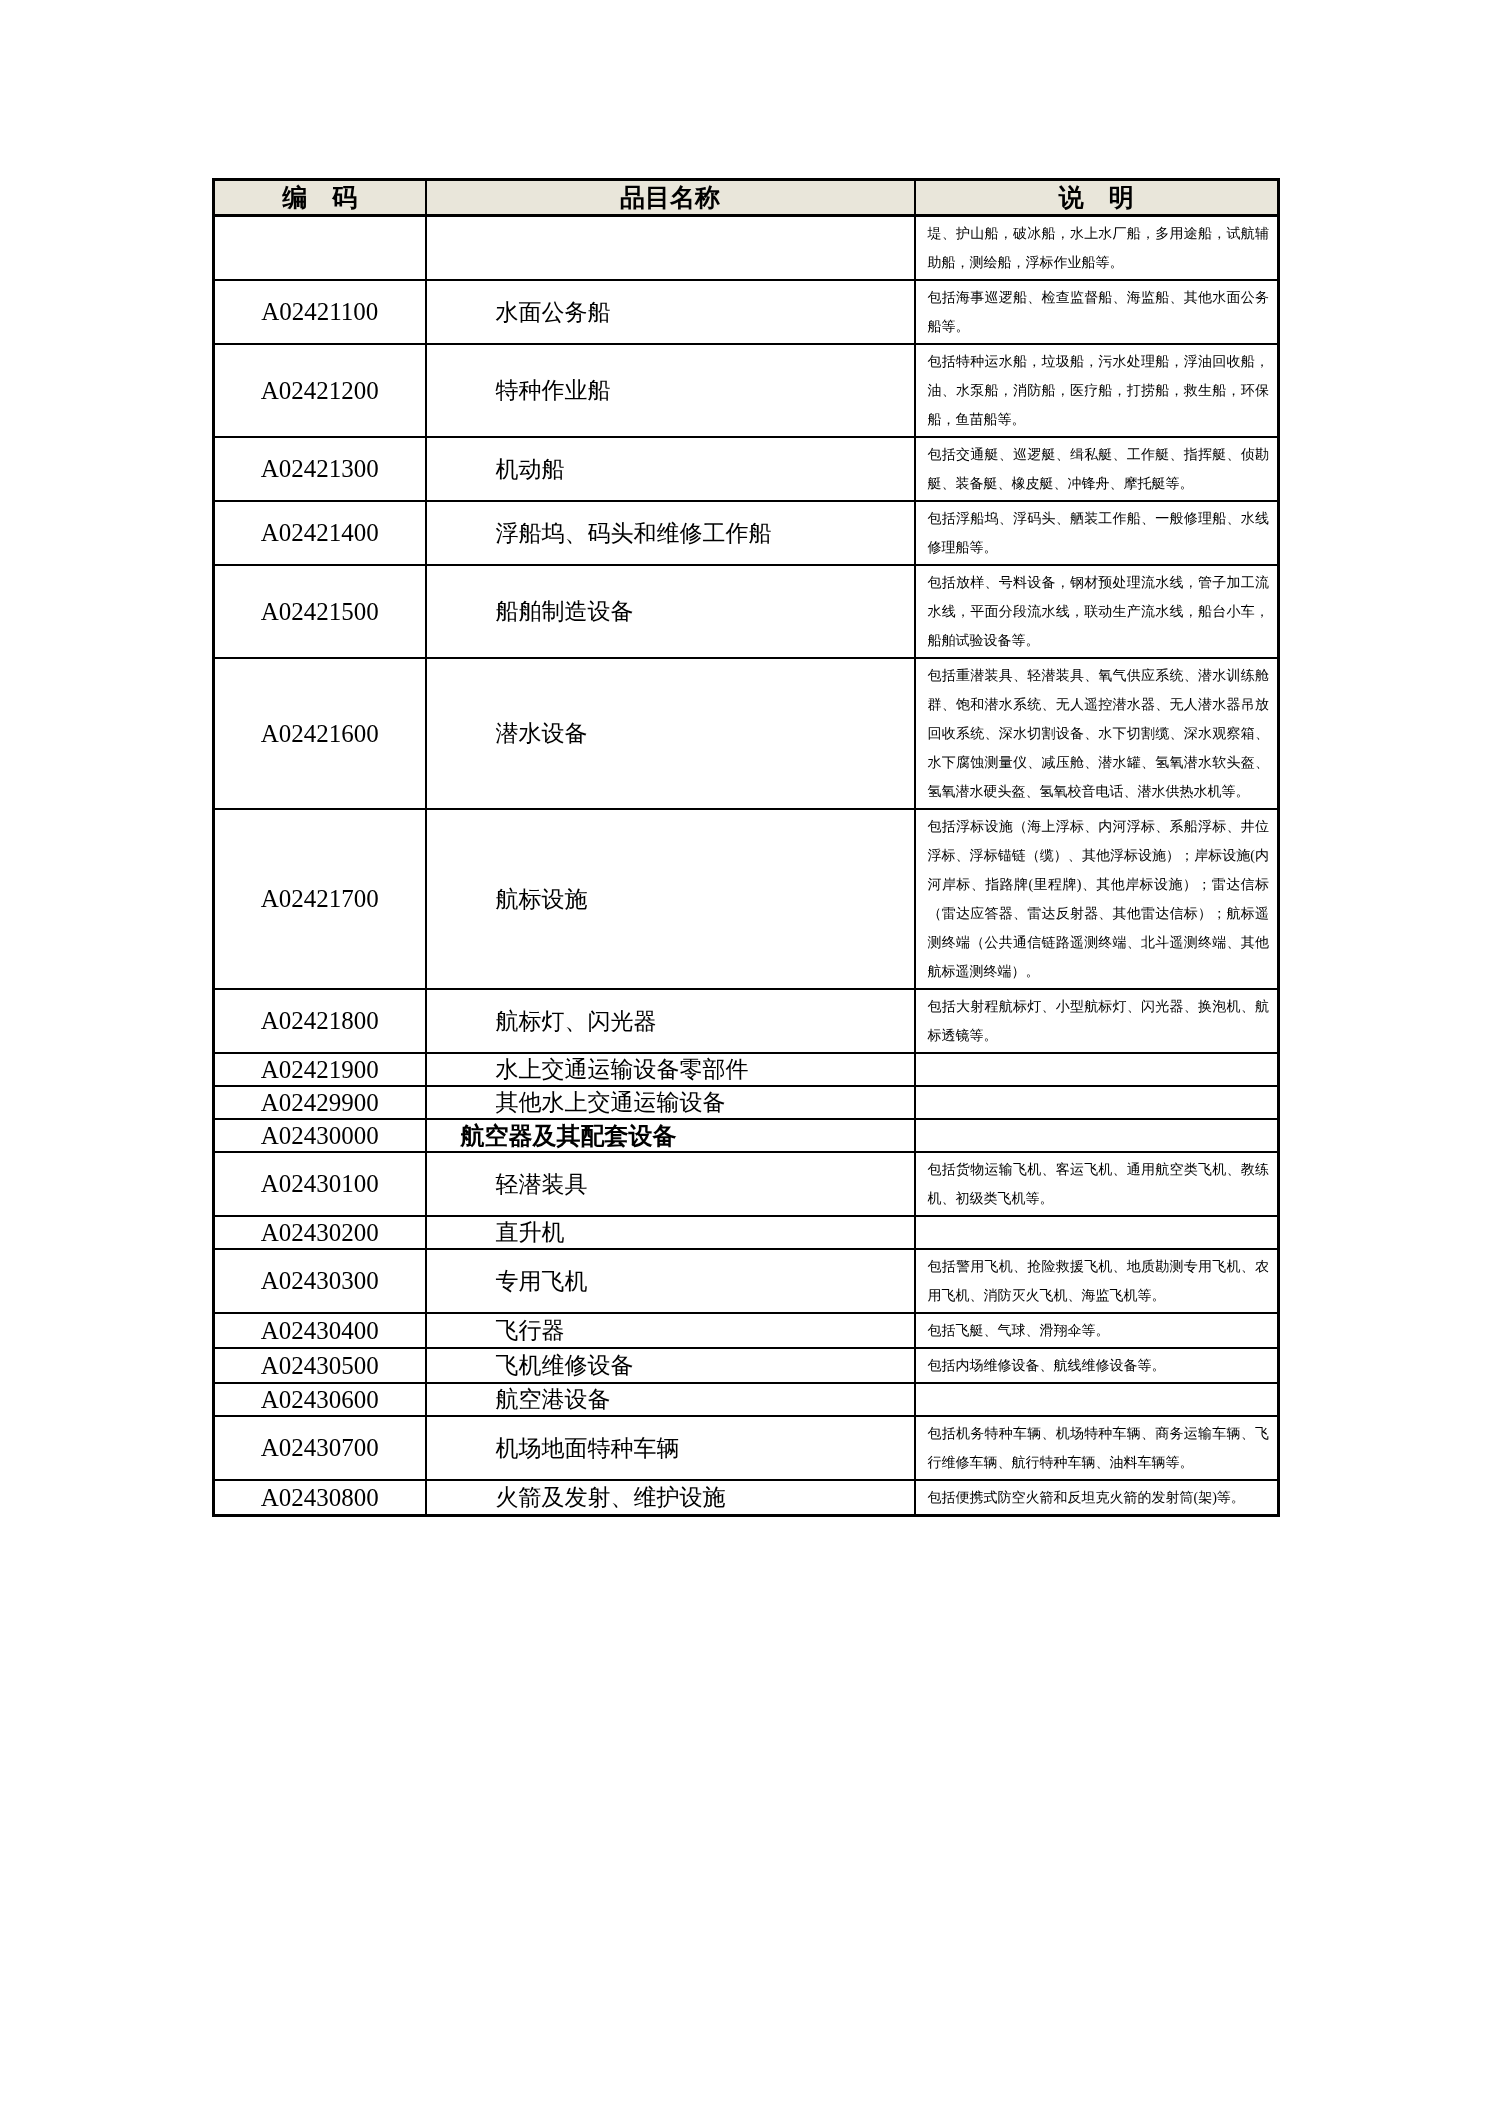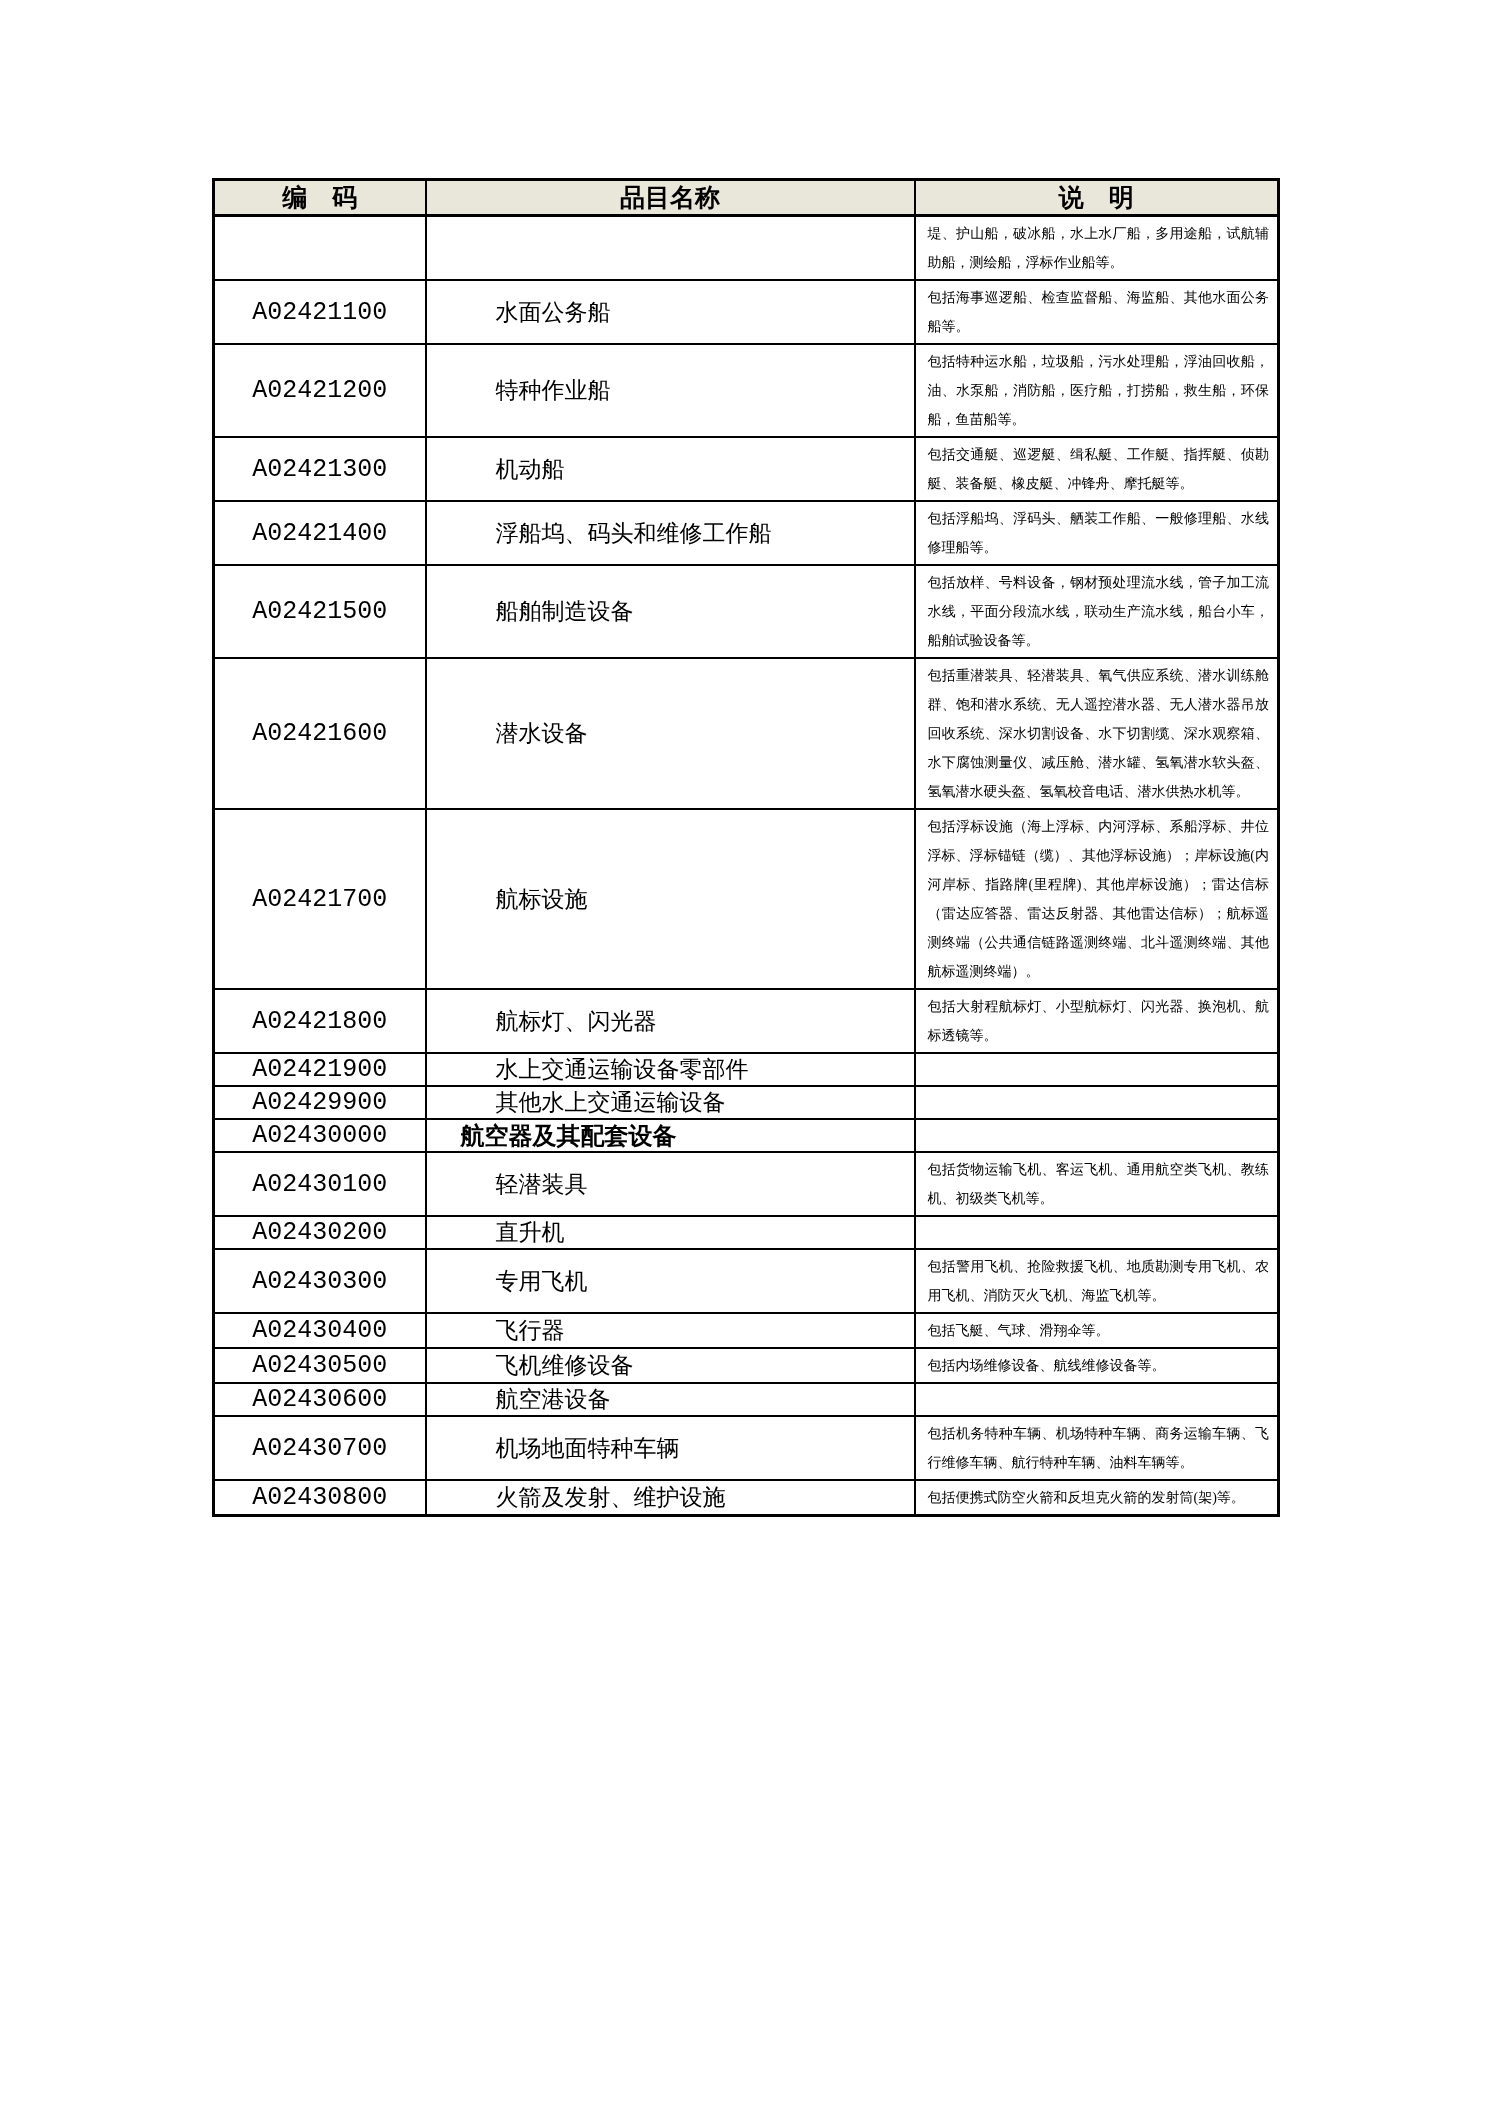--- a/index.html
+++ b/index.html
@@ -30,21 +30,21 @@
     font-family:"Liberation Sans", sans-serif;
     font-weight:bold;
     font-size:25px;
     height:33px;
     text-align:center;
     vertical-align:middle;
     border-bottom:3px solid #000000;
     padding:0;
   }
   td.code-cell {
-    font-family:Liberation Mono, monospace;
+    font-family:Liberation Serif, serif;
     font-size:25px;
     text-align:center;
     vertical-align:middle;
     padding:1px 2px;
   }
   td.name-cell {
     font-size:23px;
     line-height:29px;
     vertical-align:middle;
     padding:1px 8px 1px 69px;

